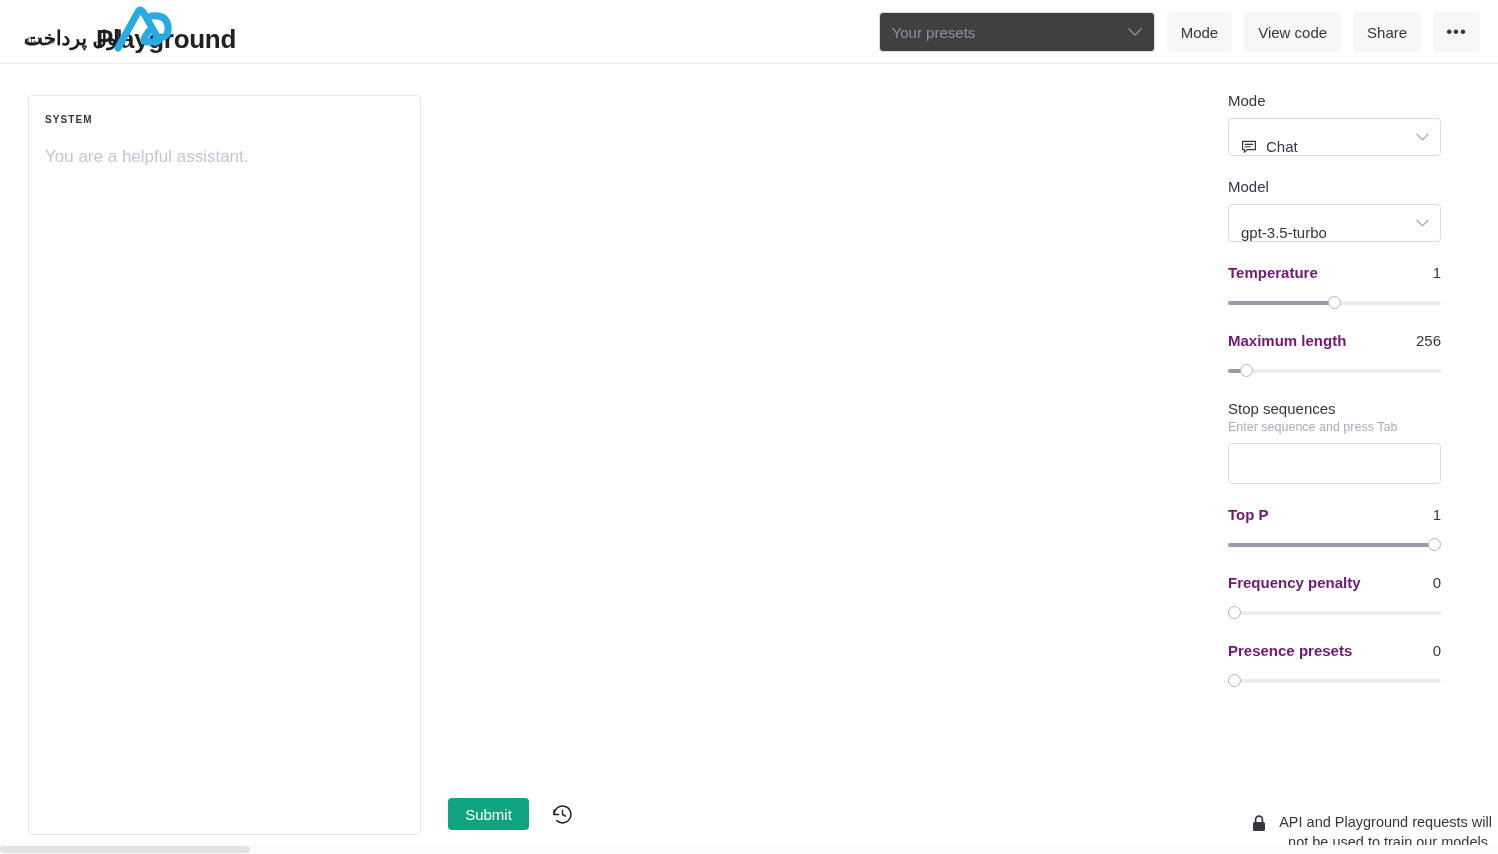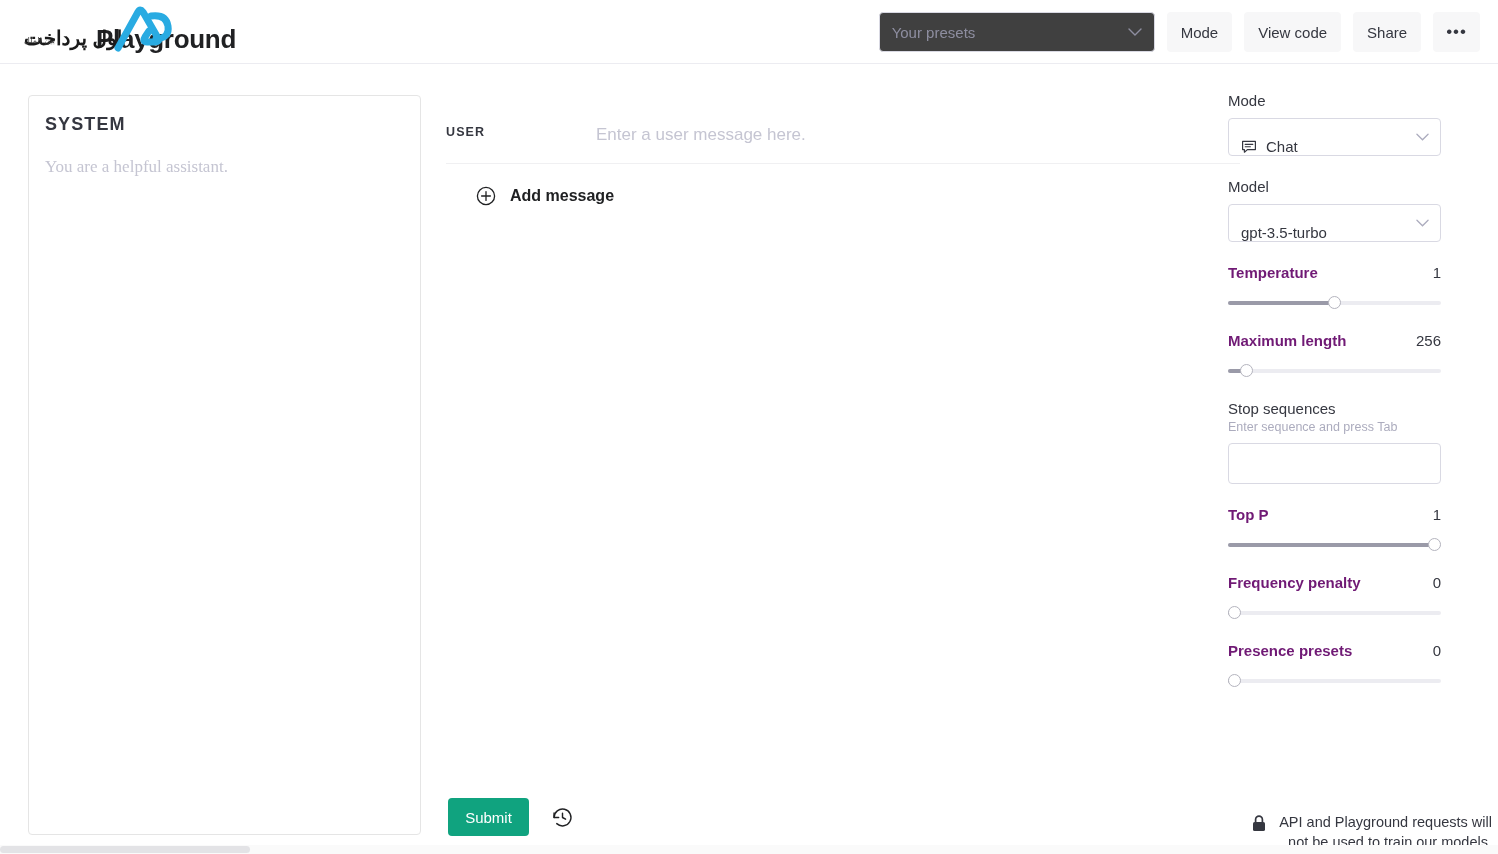--- a/index.html
+++ b/index.html
@@ -84,26 +84,26 @@
 
   #system-panel {
     position: absolute; left: 28px; top: 31px;
     width: 393px; height: 740px;
     border: 1px solid #e5e5e5;
     border-radius: 4px;
     background: #fff;
     padding: 18px 16px;
   }
   #system-label {
-    font-size: 18px; font-weight: 700;
+    font-size: 10px; font-weight: 700;
     letter-spacing: 1.1px; color: #353740;
   }
   #system-text {
     margin-top: 22px;
-    font-size: 17px; color: #c5c5d2; font-family: Liberation Serif, serif;
+    font-size: 17px; color: #c5c5d2;
   }
 
   #convo { position: absolute; left: 446px; top: 31px; width: 794px; }
   #user-row {
     display: flex; align-items: flex-start;
     height: 69px;
     border-bottom: 1px solid #f0f0f2;
     padding-top: 30px;
   }
   #user-label {
@@ -120,21 +120,21 @@
     margin-top: 22px; margin-left: 30px;
     cursor: pointer;
   }
   #add-message-label { font-size: 16px; font-weight: 700; color: #202123; }
 
   #submit-row {
     position: absolute; left: 448px; top: 734px;
     display: flex; align-items: center; gap: 22px;
   }
   #submit-btn {
-    width: 81px; height: 38px;
+    width: 81px; height: 32px;
     border: none; border-radius: 4px;
     background: #10a37f;
     color: #fff; font-family: inherit;
     font-size: 15px; cursor: pointer;
   }
 
   
   #sidebar { position: absolute; left: 1228px; top: 28px; width: 213px; }
   .s-label { font-size: 15px; color: #353740; }
   .s-select {
@@ -218,34 +218,20 @@
   </div>
 </div>
 
 <div id="main">
 
   <div id="system-panel">
     <div id="system-label">SYSTEM</div>
     <div id="system-text">You are a helpful assistant.</div>
   </div>
 
-  <div id="convo">
-    <div id="user-row">
-      <div id="user-label">USER</div>
-      <div id="user-input">Enter a user message here.</div>
-    </div>
-
-    <div id="add-message">
-      <svg width="20" height="20" viewBox="0 0 20 20">
-        <circle cx="10" cy="10" r="8.6" fill="none" stroke="#202123" stroke-width="1.3"></circle>
-        <path d="M10 5.6 V14.4 M5.6 10 H14.4" stroke="#202123" stroke-width="1.3" stroke-linecap="round"></path>
-      </svg>
-      <span id="add-message-label">Add message</span>
-    </div>
-  </div>
 
   <div id="submit-row">
     <button id="submit-btn">Submit</button>
     <svg width="23" height="23" viewBox="0 0 24 24" style="cursor:pointer">
       <path d="M3.2 12 A8.8 8.8 0 1 1 6 18.4" fill="none" stroke="#202123" stroke-width="1.5" stroke-linecap="round"></path>
       <path d="M3.2 7.2 V12 H8" fill="none" stroke="#202123" stroke-width="1.5" stroke-linecap="round" stroke-linejoin="round"></path>
       <path d="M12 7.6 V12 L15.2 13.8" fill="none" stroke="#202123" stroke-width="1.5" stroke-linecap="round" stroke-linejoin="round"></path>
     </svg>
   </div>
 

